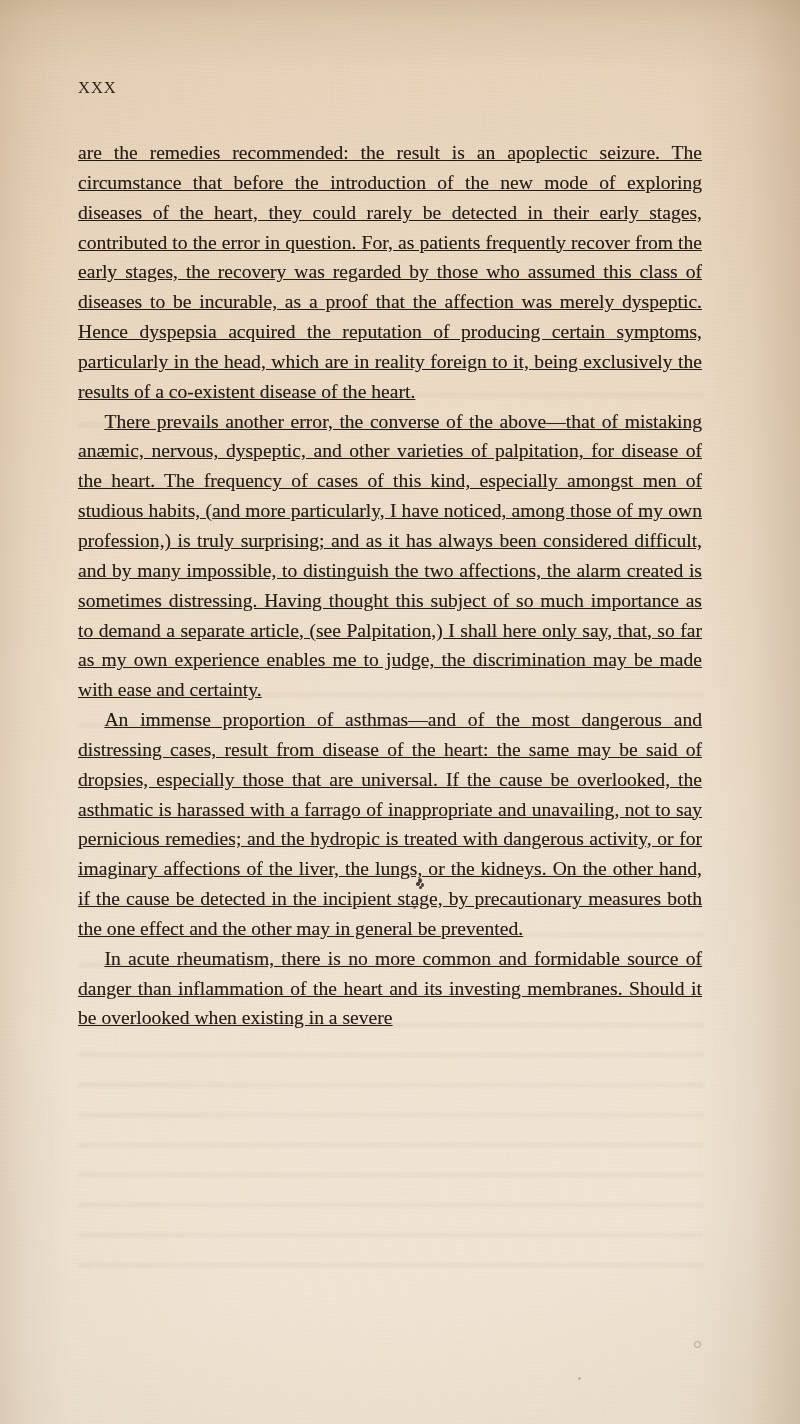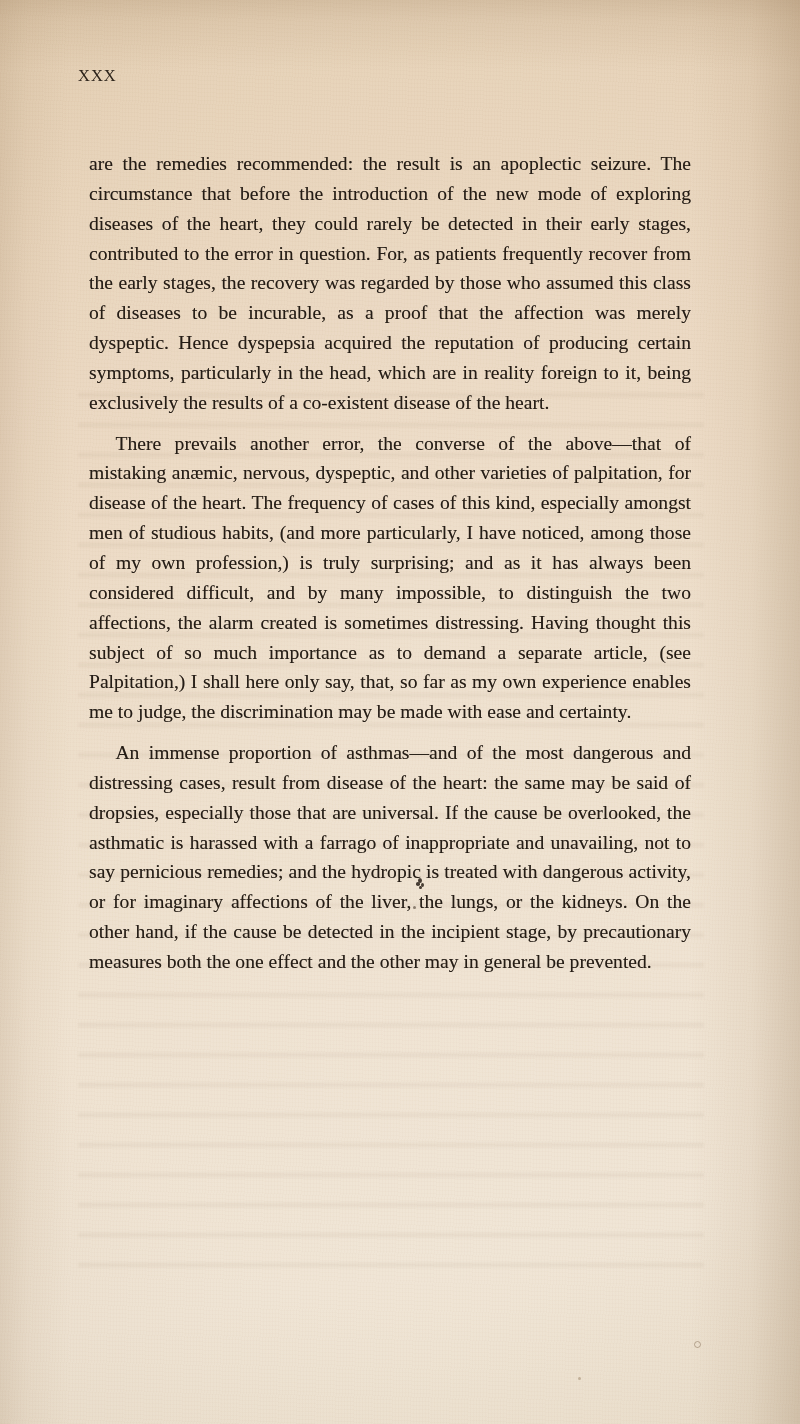--- a/index.html
+++ b/index.html
@@ -109,21 +109,21 @@
 
   .content {
     position: absolute;
     inset: 0;
   }
 
   
   .runhead {
     position: absolute;
     left: 78px;
-    top: 66px;
+    top: 78px;
     width: 626px;
     height: 24px;
   }
   .runhead .folio {
     position: absolute;
     left: 0;
     top: 0;
     font-size: 16.5px;
     letter-spacing: 0.06em;
     color: #2e251c;
@@ -146,23 +146,24 @@
     left: 78px;
     top: 138px;
     width: 624px;
     font-size: 19.6px;
     line-height: 29.85px;
     text-align: justify;
     text-justify: inter-word;
     color: #241c15;
   }
   .body-text p {
-    margin: 11px;
+    margin: 0;
     text-indent: 1.35em;
     text-align: justify;
+    text-decoration: underline;
   }
   .body-text p.first {
     text-indent: 0;
   }
   .body-text p + p {
     margin-top: 0;
   }
   
   .body-text {
     text-shadow: 0 0 0.45px rgba(36,28,21,0.40);
@@ -230,20 +231,21 @@
   <div class="content">
 
     <div class="runhead">
       <span class="folio">XXX</span>
     </div>
 
     <div class="body-text">
       <p class="first">are the remedies recommended: the result is an apoplectic seizure. The circumstance that before the introduction of the new mode of exploring diseases of the heart, they could rarely be detected in their early stages, contributed to the error in question. For, as patients frequently recover from the early stages, the recovery was regarded by those who assumed this class of diseases to be incurable, as a proof that the affection was merely dyspeptic. Hence dyspepsia acquired the reputation of producing certain symptoms, particularly in the head, which are in reality foreign to it, being exclusively the results of a co-existent disease of the heart.</p>
       <p>There prevails another error, the converse of the above—that of mistaking anæmic, nervous, dyspeptic, and other varieties of palpitation, for disease of the heart. The frequency of cases of this kind, especially amongst men of studious habits, (and more particularly, I have noticed, among those of my own profession,) is truly surprising; and as it has always been considered difficult, and by many impossible, to distinguish the two affections, the alarm created is sometimes distressing. Having thought this subject of so much importance as to demand a separate article, (see Palpitation,) I shall here only say, that, so far as my own experience enables me to judge, the discrimination may be made with ease and certainty.</p>
       <p>An immense proportion of asthmas—and of the most dangerous and distressing cases, result from disease of the heart: the same may be said of dropsies, especially those that are universal. If the cause be overlooked, the asthmatic is harassed with a farrago of inappropriate and unavailing, not to say pernicious remedies; and the hydropic is treated with dangerous activity, or for imaginary affections of the liver, the lungs, or the kidneys. On the other hand, if the cause be detected in the incipient stage, by precautionary measures both the one effect and the other may in general be prevented.</p>
+      <p>In acute rheumatism, there is no more common and formidable source of danger than inflammation of the heart and its investing membranes. Should it be overlooked when existing in a severe</p>
     </div>
 
     <div class="ink-blot">
       <span class="b1"></span>
         <span class="b2"></span>
         <span class="b3"></span>
         <span class="b4"></span>
     </div>
     <div class="speck-a"></div>
     <div class="speck-b"></div>

